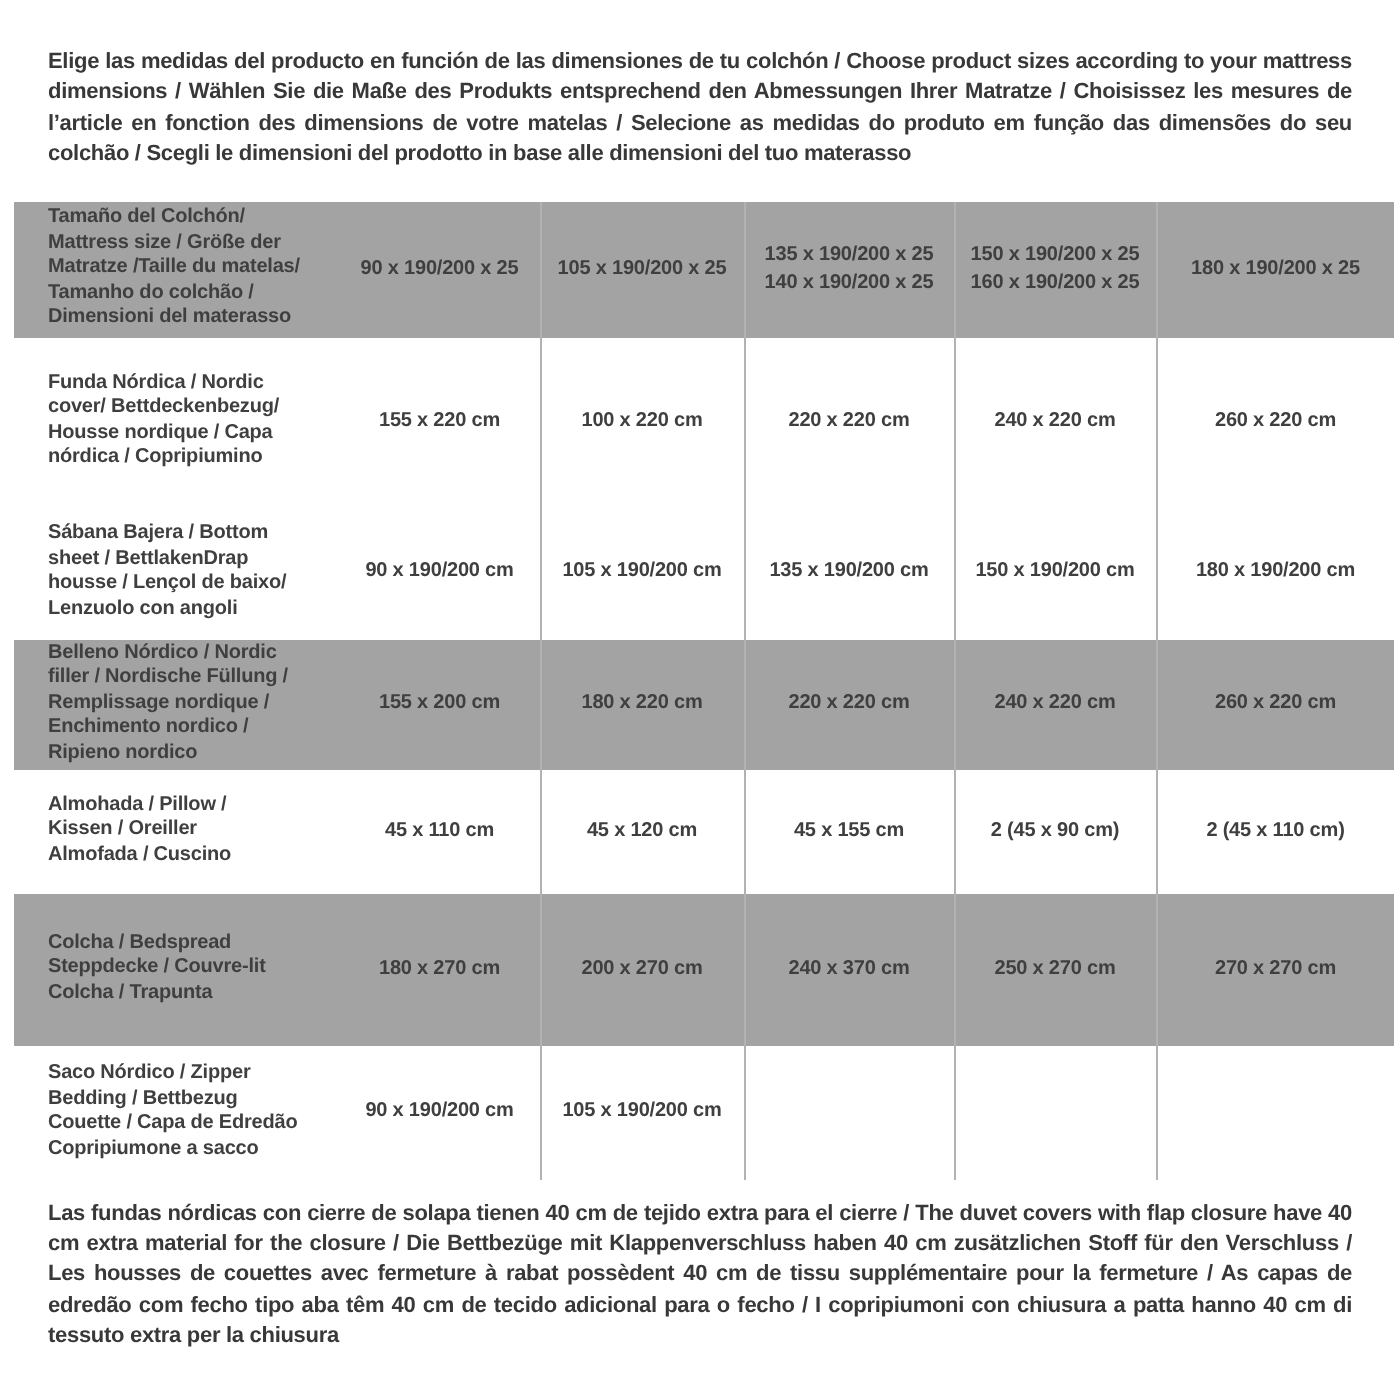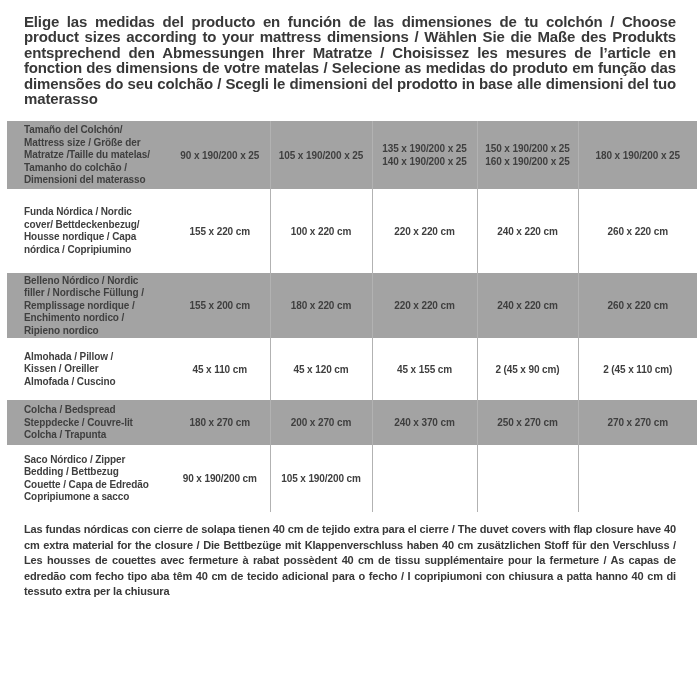--- a/index.html
+++ b/index.html
@@ -9,22 +9,22 @@
   }
   body {
     width: 700px;
     height: 700px;
     font-family: "Liberation Sans", sans-serif;
     color: #3b3b3b;
     overflow: hidden;
   }
   .intro {
     margin: 0 24px;
-    padding-top: 14px;
-    font-size: 15px;
+    padding-top: 24px;
+    font-size: 11px;
     font-weight: bold;
     line-height: 15.4px;
     letter-spacing: -0.15px;
     text-align: justify;
     color: #383838;
   }
   table.size-table {
     border-collapse: collapse;
     table-layout: fixed;
     width: 690px;
@@ -37,21 +37,21 @@
   col.c4 { width: 101px; }
   col.c5 { width: 119px; }
   tr.g { background: #a3a3a3; }
   tr.w { background: #ffffff; }
   tr.r1 { height: 68px; }
   tr.r2 { height: 84px; }
   tr.r3 { height: 61px; }
   tr.r4 { height: 67px; }
   tr.r5 { height: 65px; }
   tr.r6 { height: 62px; }
-  tr.r7 { height: 45px; }
+  tr.r7 { height: 76px; }
   tr.r8 { height: 67px; }
   td {
     font-weight: bold;
     font-size: 10px;
     vertical-align: middle;
     padding: 0;
     letter-spacing: -0.1px;
     color: #3f3f3f;
   }
   td.lbl {
@@ -111,20 +111,31 @@
       <td class="lbl">Funda Nórdica /  Nordic
 cover/ Bettdeckenbezug/
 Housse nordique / Capa
 nórdica / Copripiumino</td>
       <td class="val first">155 x 220 cm</td>
       <td class="val">100 x 220 cm</td>
       <td class="val">220 x 220 cm</td>
       <td class="val">240 x 220 cm</td>
       <td class="val">260 x 220 cm</td>
     </tr>
+    <tr class="w r4">
+      <td class="lbl">Sábana Bajera / Bottom
+sheet / BettlakenDrap
+housse / Lençol de baixo/
+Lenzuolo con angoli</td>
+      <td class="val first">90 x 190/200 cm</td>
+      <td class="val">105 x 190/200 cm</td>
+      <td class="val">135 x 190/200 cm</td>
+      <td class="val">150 x 190/200 cm</td>
+      <td class="val">180 x 190/200 cm</td>
+    </tr>
     <tr class="g r5">
       <td class="lbl">Belleno Nórdico / Nordic
 filler / Nordische Füllung /
 Remplissage nordique /
 Enchimento nordico /
 Ripieno nordico</td>
       <td class="val first">155 x 200 cm</td>
       <td class="val">180 x 220 cm</td>
       <td class="val">220 x 220 cm</td>
       <td class="val">240 x 220 cm</td>

